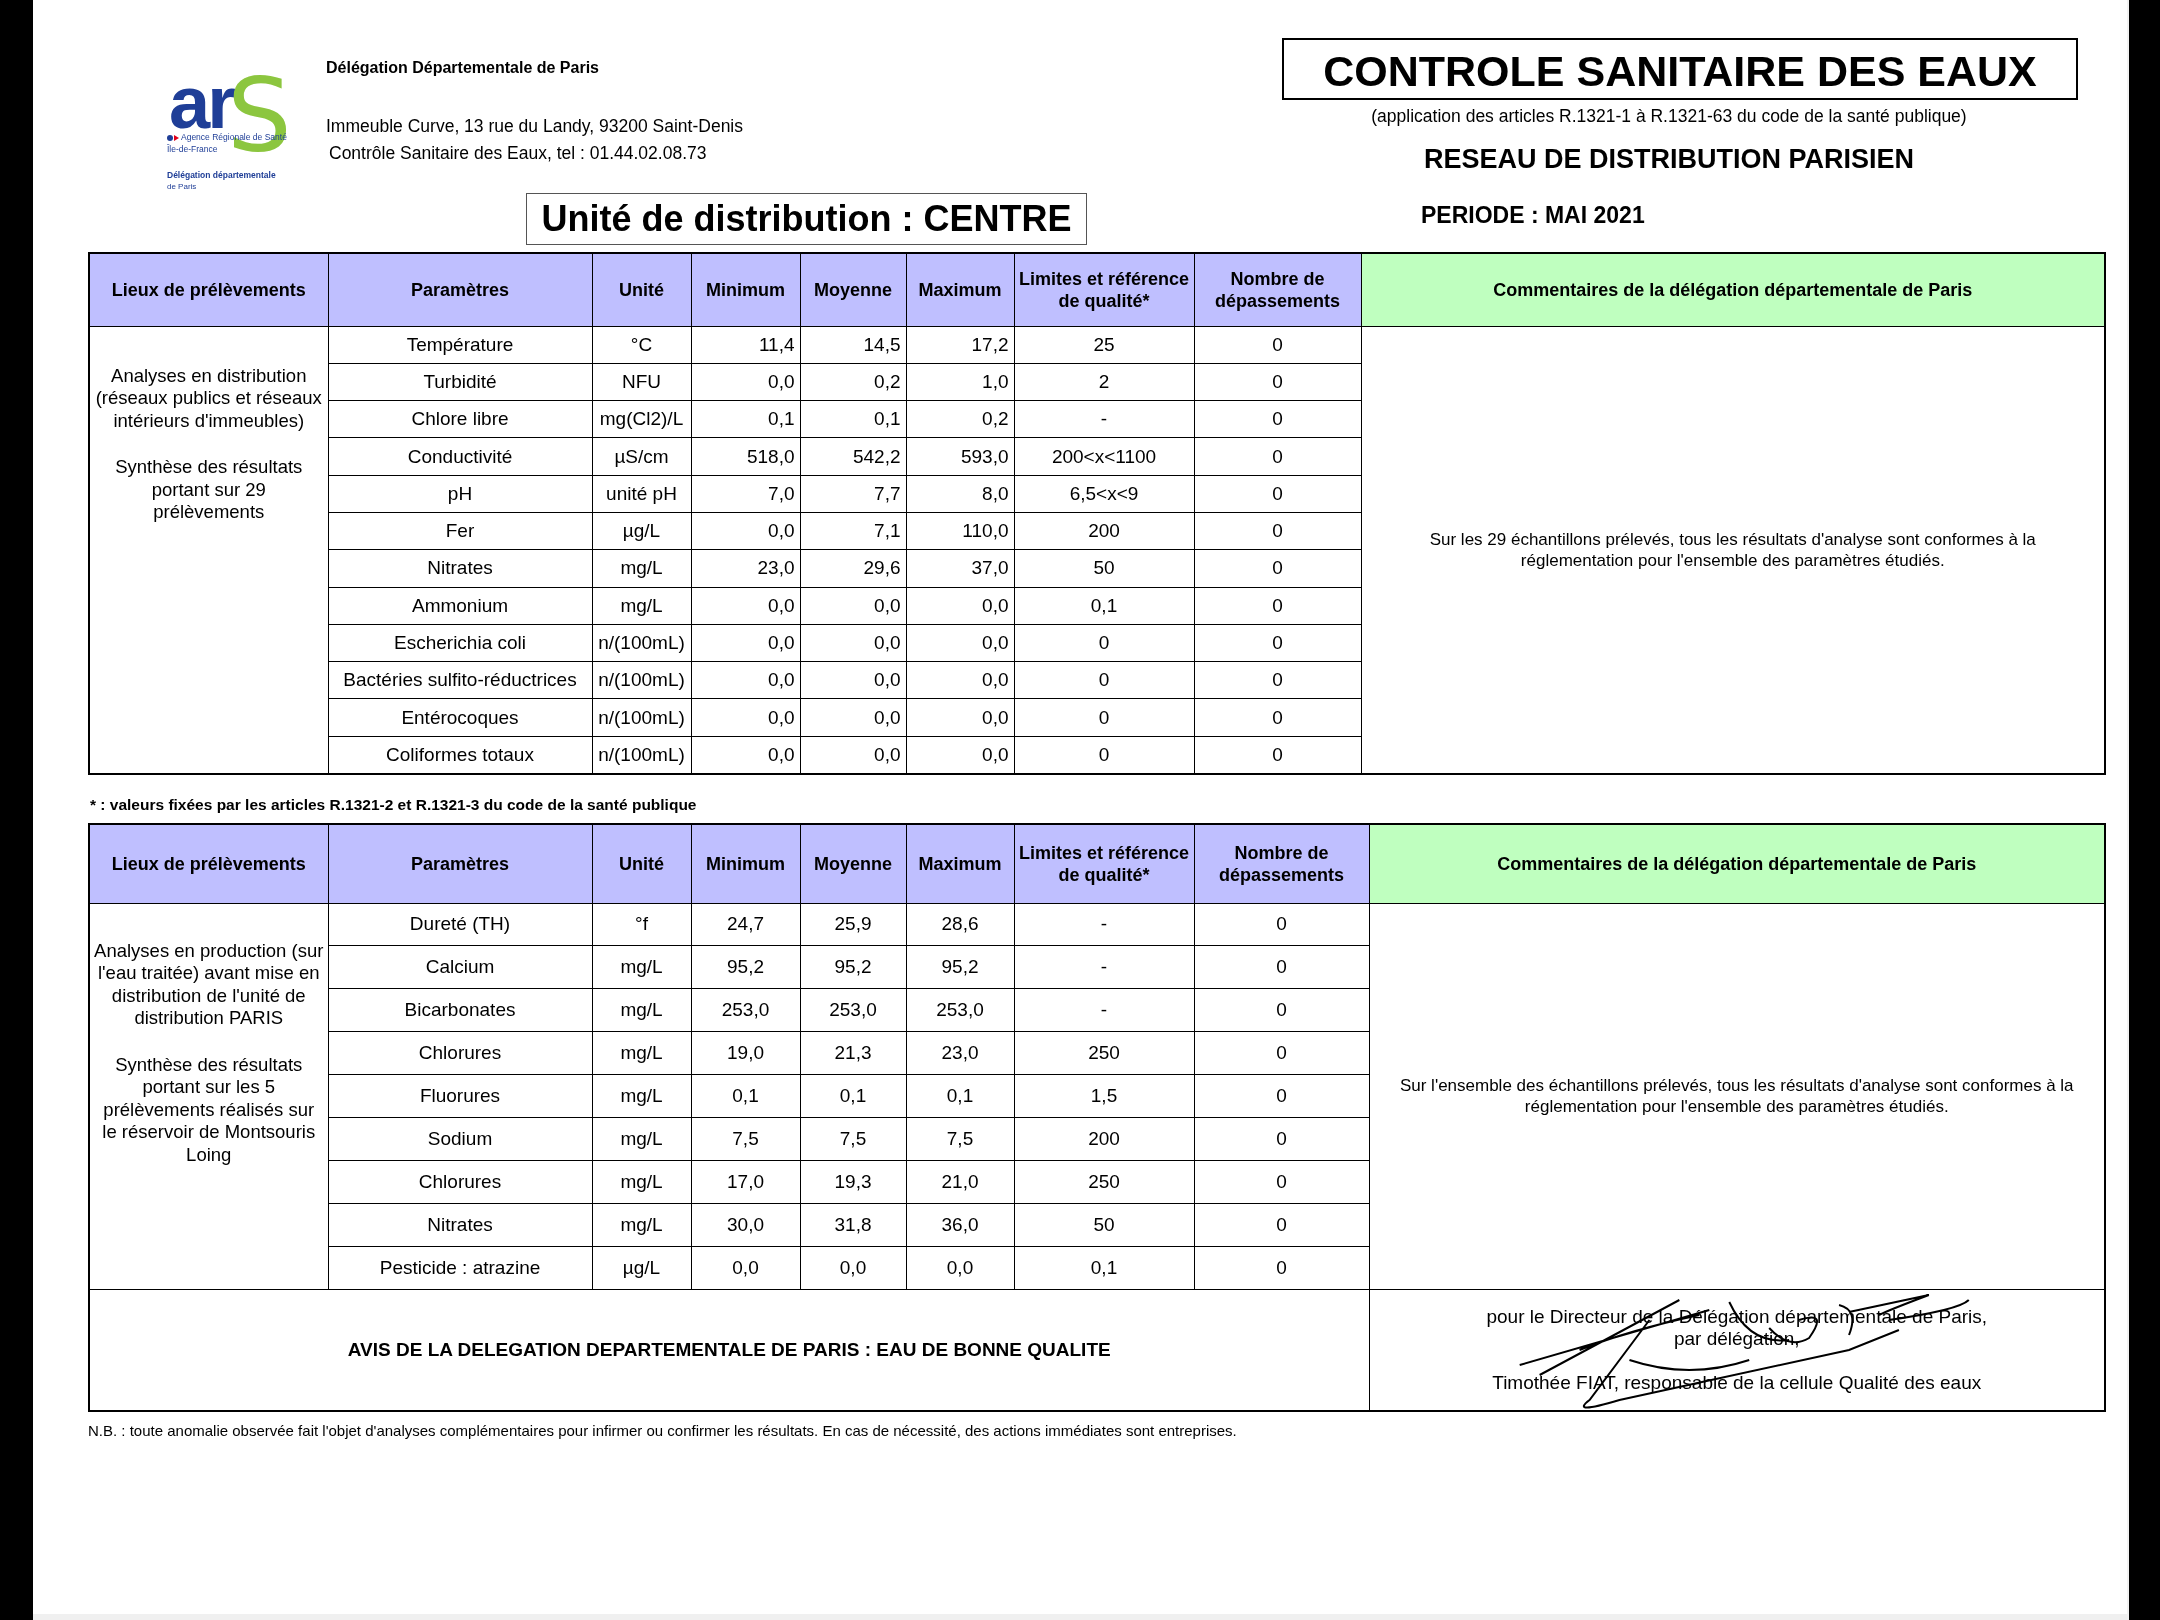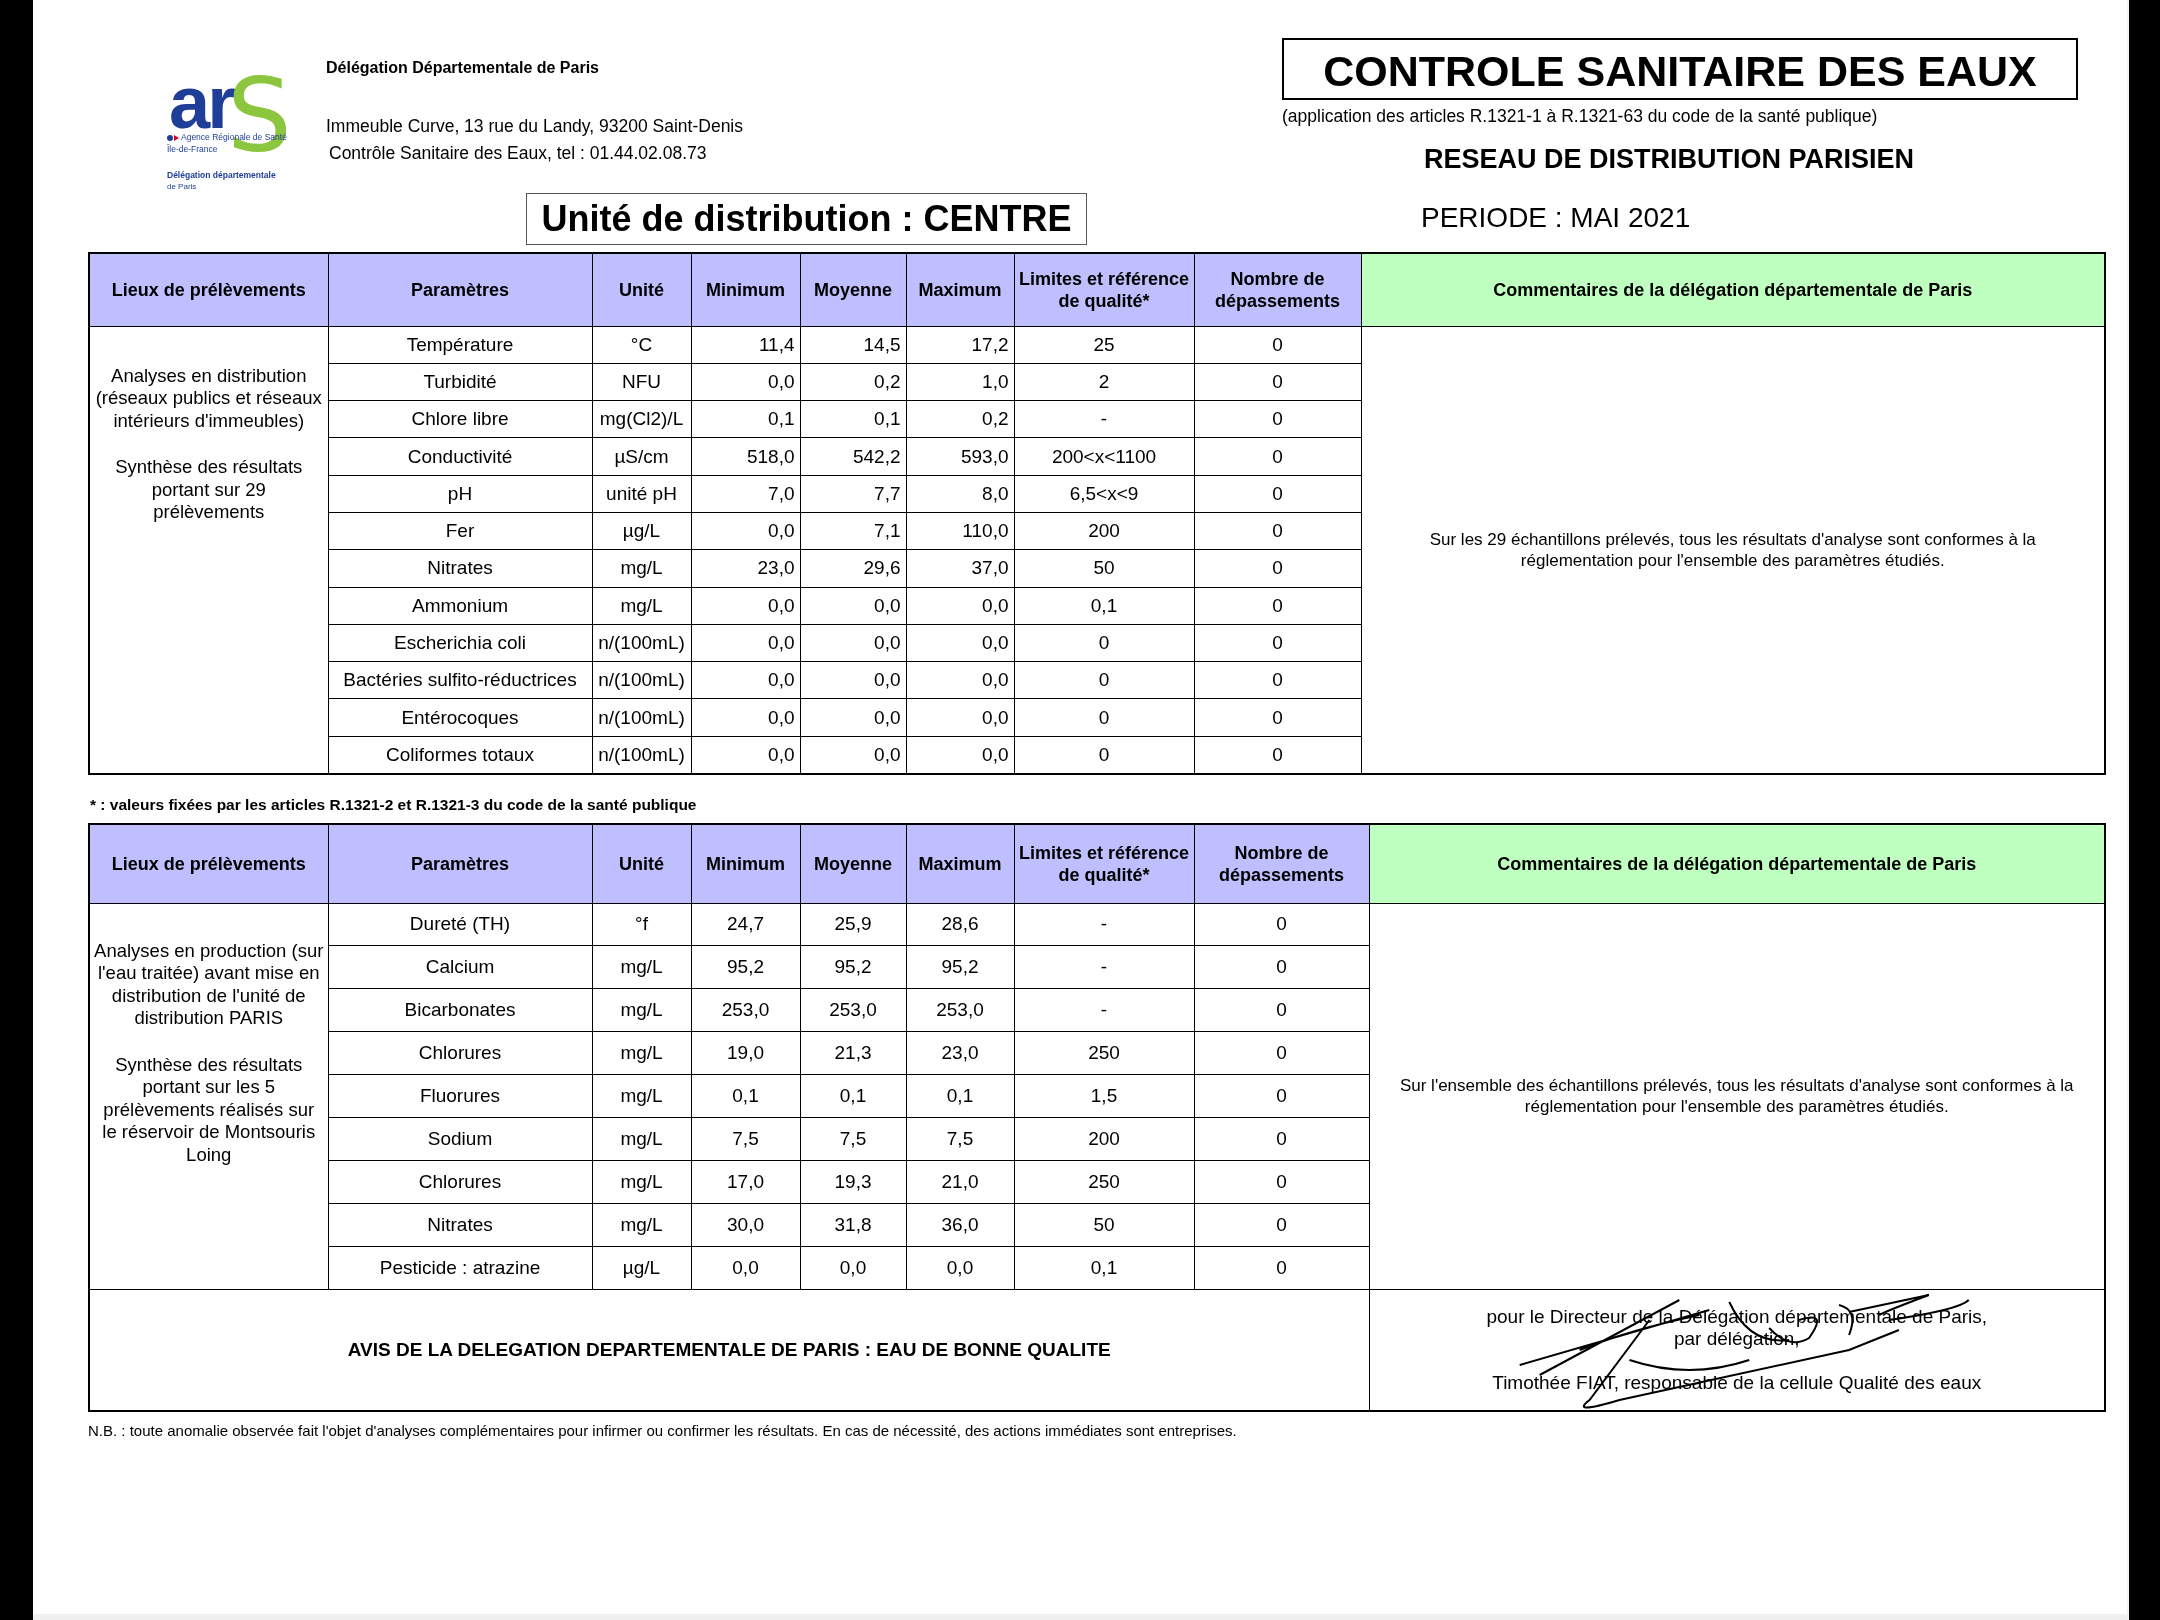--- a/index.html
+++ b/index.html
@@ -25,27 +25,27 @@
   .logo .deleg2 { position:absolute; left:4px; top:108px; font-size:8px; color:#1f3e97; }
 
   .hdr-title { left:293px; top:59px; font-size:16px; font-weight:bold; white-space:nowrap; }
   .hdr-addr { left:293px; top:116px; font-size:17.5px; white-space:nowrap; }
   .hdr-contact { left:296px; top:143px; font-size:17.5px; white-space:nowrap; }
 
   .main-title {
     left:1249px; top:38px; width:796px; height:62px; border:2.5px solid #000;
     font-size:43px; font-weight:bold; text-align:center; line-height:62px; white-space:nowrap; box-sizing:border-box;
   }
-  .subtitle { left:1249px; top:106px; width:774px; text-align:left; font-size:17.5px; white-space:nowrap; }
+  .subtitle { left:1249px; top:106px; width:774px; text-align:center; font-size:17.5px; white-space:nowrap; }
   .network { left:1249px; top:144px; width:774px; text-align:center; font-size:27px; font-weight:bold; white-space:nowrap; }
   .unit-box {
     left:493px; top:193px; width:561px; height:52px; border:1.5px solid #555; box-sizing:border-box;
     font-size:36px; font-weight:bold; text-align:center; line-height:50px; white-space:nowrap;
   }
-  .period { left:1388px; top:202px; font-size:28px; font-weight:normal; white-space:nowrap; }
+  .period { left:1388px; top:202px; font-size:23px; font-weight:bold; white-space:nowrap; }
 
   
   table.grid { position:absolute; border-collapse:collapse; table-layout:fixed; }
   table.grid td, table.grid th {
     border:1.5px solid #000; padding:0 4px; font-size:19px; text-align:center; vertical-align:middle;
     white-space:nowrap; overflow:hidden;
   }
   table.grid th { background:#bfbfff; font-weight:bold; font-size:18px; line-height:22px; white-space:normal; }
   table.grid th.green { background:#bfffbf; }
   table.grid td.num { text-align:right; padding-right:5px; }

